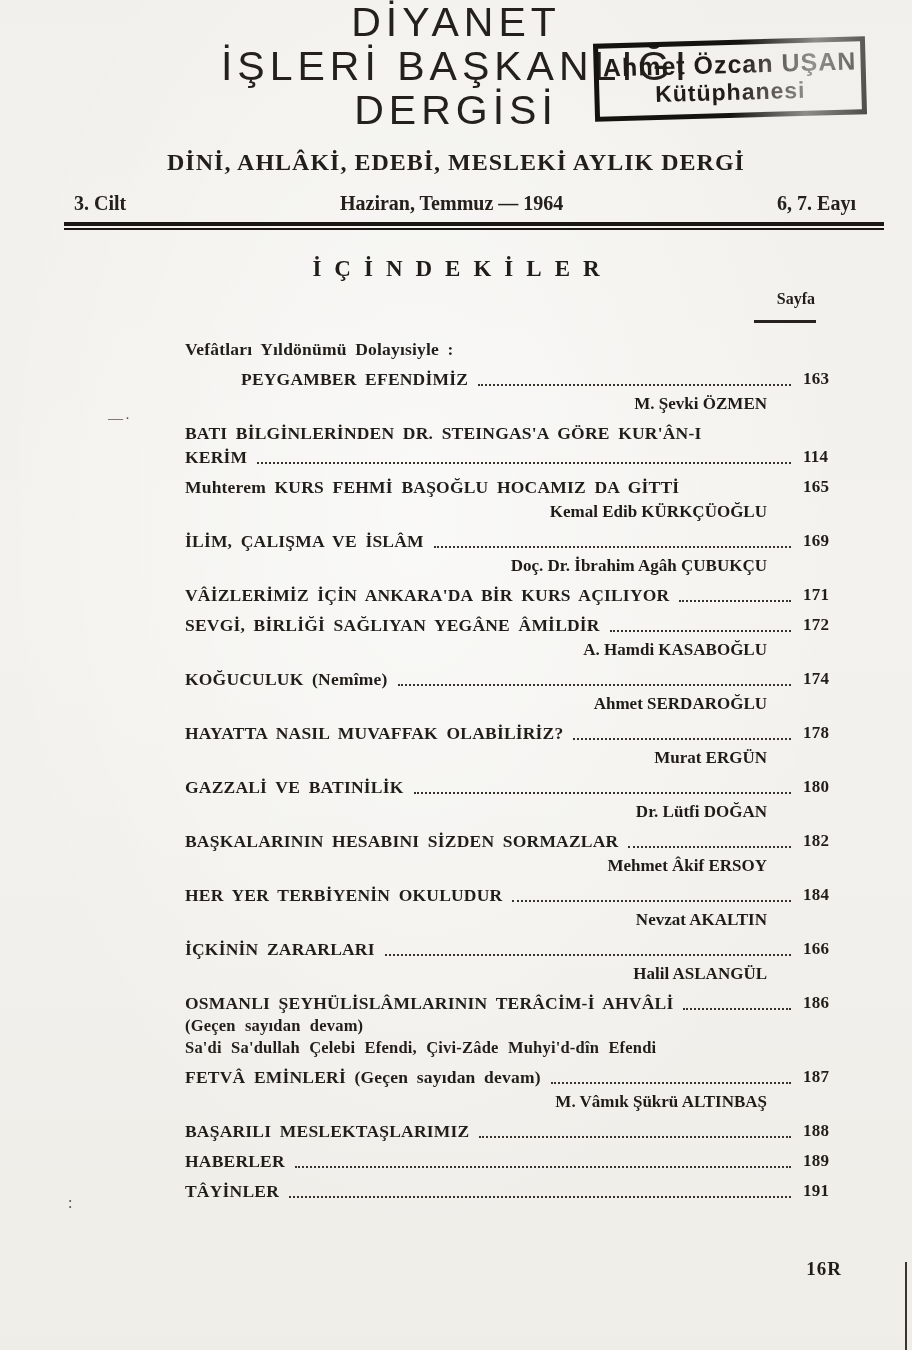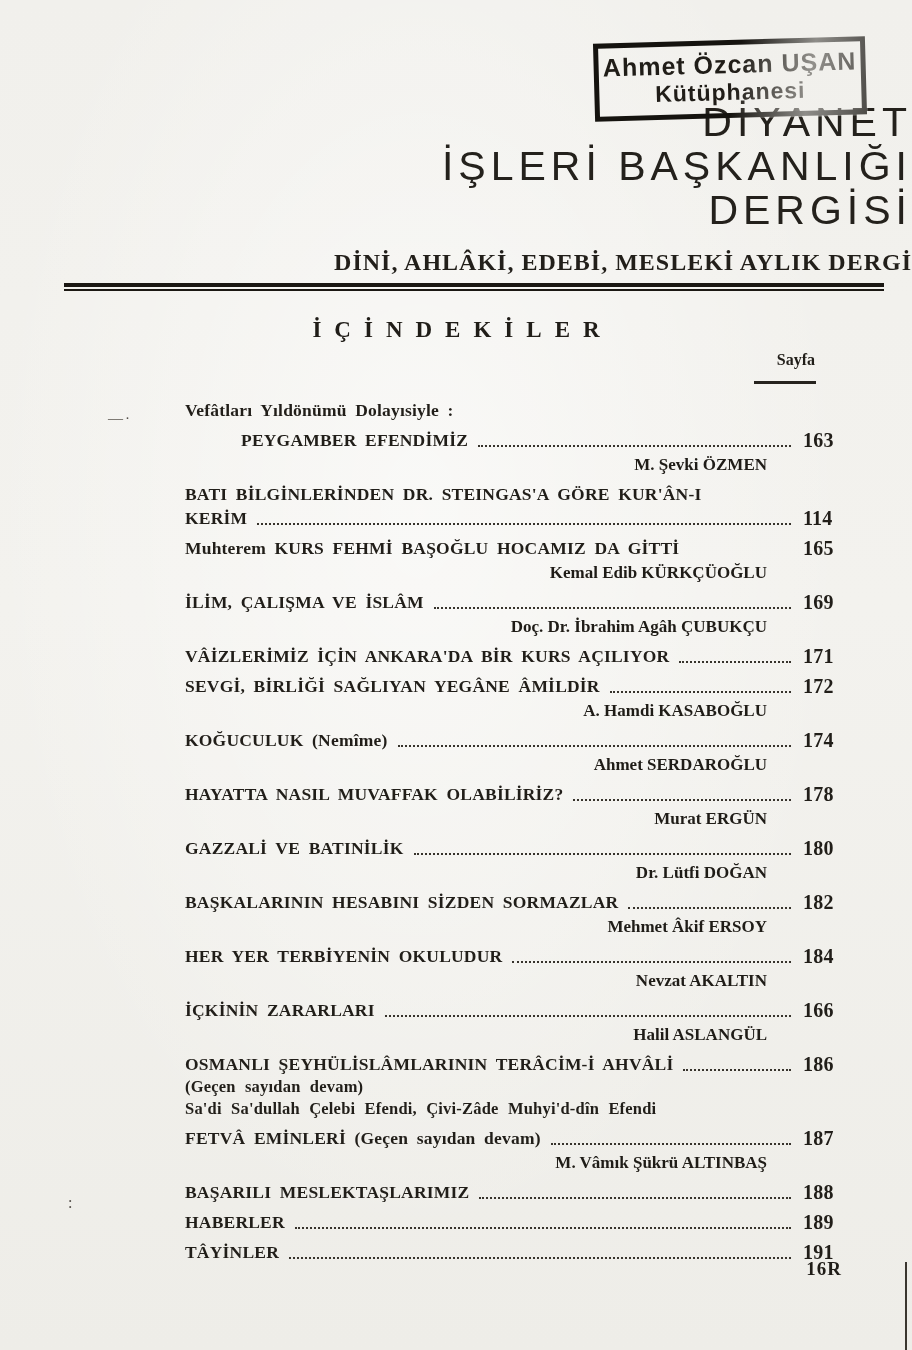--- a/index.html
+++ b/index.html
@@ -25,21 +25,21 @@
   }
   .stamp .l1 { font-size:25px; font-weight:bold; letter-spacing:1px; line-height:29px; white-space:nowrap; }
   .stamp .l2 { font-size:23px; font-weight:bold; letter-spacing:1px; line-height:27px; }
   .stamp::after {
     content:""; position:absolute; inset:-6px;
     background:linear-gradient(100deg, rgba(241,240,236,0) 52%, rgba(241,240,236,.55) 78%, rgba(241,240,236,.25) 100%);
     pointer-events:none;
   }
 
   
-  .masthead { padding-top:100px; text-align:right; }
+  .masthead { text-align:center; }
   .mast-title {
     font-family:"Liberation Sans", sans-serif;
     font-size:41px; line-height:44px; letter-spacing:5px;
     font-weight:400; color:#24211c;
   }
   .mast-sub {
     margin-top:17px;
     font-weight:bold; font-size:24px; letter-spacing:1px;
     color:#221f1a;
   }
@@ -78,21 +78,21 @@
   .line {
     display:flex; align-items:flex-end;
     font-weight:bold; font-size:17.5px; line-height:24px;
     letter-spacing:.2px; word-spacing:4px; color:#211e19;
   }
   .line .t { white-space:pre-wrap; }
   .line.indent .t { margin-left:56px; }
   .line.sub { font-size:16.5px; word-spacing:5px; line-height:22px; }
   .leader { flex:1; min-width:14px; border-bottom:2.5px dotted #37332c; margin:0 12px 5px 10px; }
   .leader.nodots { border-bottom:none; }
-  .pg { flex:none; width:52px; text-align:left; font-weight:bold; font-size:20px; }
+  .pg { flex:none; width:52px; text-align:left; font-weight:bold; font-size:17px; }
   .author {
     margin-top:1px; padding-right:88px; text-align:right;
     font-weight:bold; font-size:17px; line-height:23px; color:#1f1c17;
   }
 
   
   .foot-mark {
     position:absolute; right:70px; bottom:70px;
     font-weight:bold; font-size:19px; letter-spacing:1px; color:#201d18;
   }
@@ -113,20 +113,25 @@
     <div class="l2">Kütüphanesi</div>
   </div>
 
   <div class="masthead">
     <div class="mast-title">DİYANET</div>
     <div class="mast-title">İŞLERİ BAŞKANLIĞI</div>
     <div class="mast-title">DERGİSİ</div>
     <div class="mast-sub">DİNİ, AHLÂKİ, EDEBİ, MESLEKİ AYLIK DERGİ</div>
   </div>
 
+  <div class="volrow">
+    <span class="vol">3. Cilt</span>
+    <span class="date">Haziran, Temmuz — 1964</span>
+    <span class="issue">6, 7. Eayı</span>
+  </div>
   <div class="double-rule"></div>
 
   <div class="toc-heading">İÇİNDEKİLER</div>
   <div class="sayfa">Sayfa</div>
   <div class="sayfa-rule"></div>
 
   <div class="toc">
       <div class="entry">
         <div class="line">
           <span class="t">Vefâtları Yıldönümü Dolayısiyle :</span>

